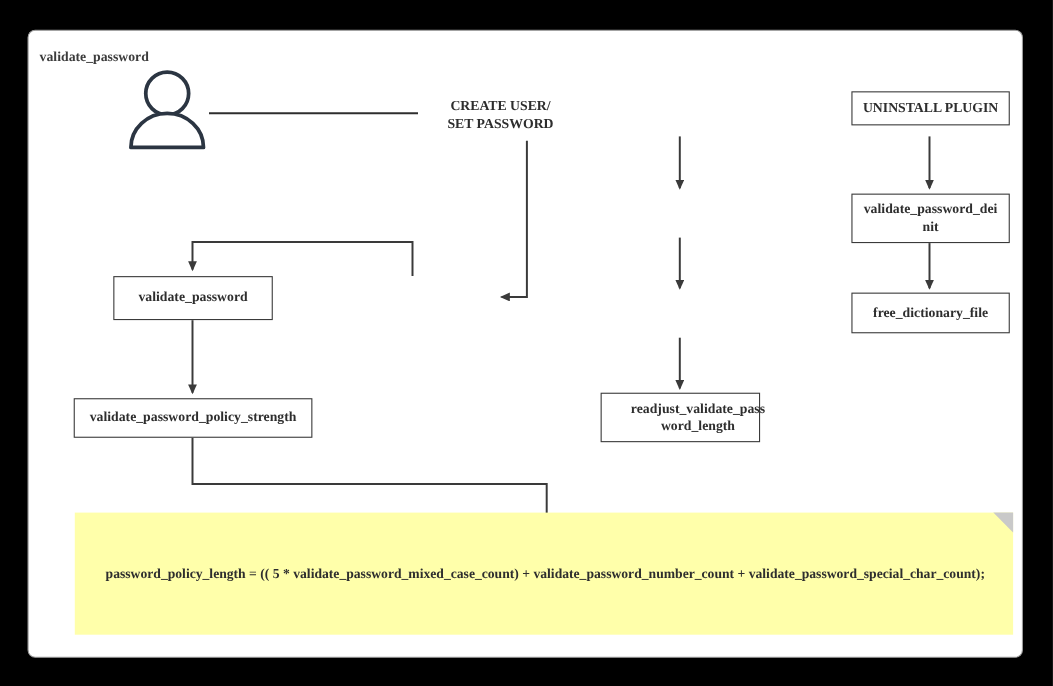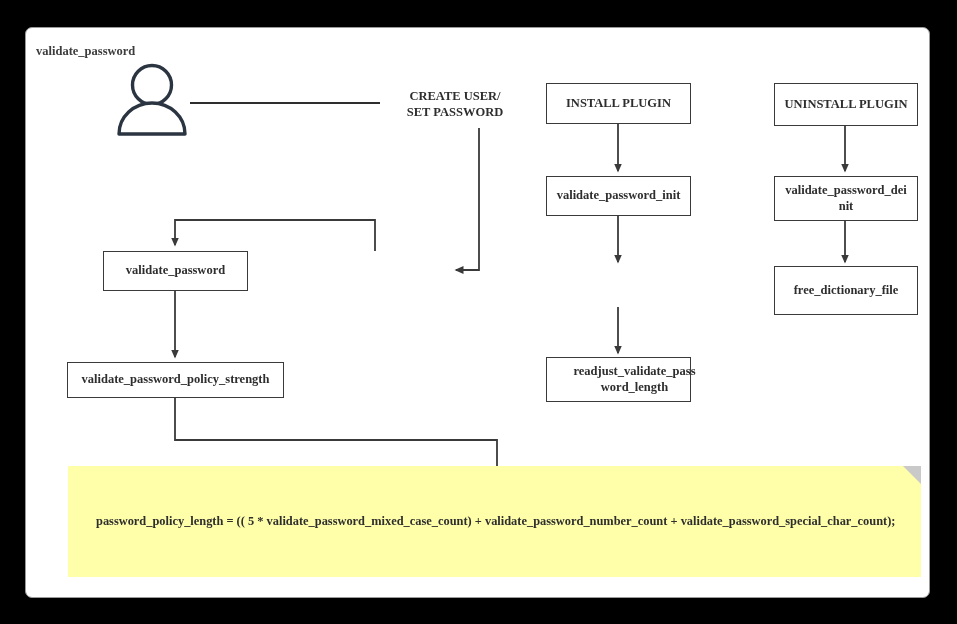--- a/index.html
+++ b/index.html
@@ -138,28 +138,26 @@
     <circle cx="40" cy="23" r="19.5" fill="#ffffff" stroke="#2b3542" stroke-width="3.4"></circle>
     <path d="M7,72 A33,31 0 0 1 73,72 L7,72 z" fill="#ffffff" stroke="#2b3542" stroke-width="3.4" stroke-linejoin="round"></path>
   </svg>
 
   <div class="edge-label" style="left:383px;top:88px;width:100px;">CREATE USER/
 SET PASSWORD</div>
 
   <div class="node" style="left:103px;top:251px;width:145px;height:40px;">validate_password</div>
   <div class="node" style="left:67px;top:362px;width:217px;height:36px;text-align:center;">validate_password_policy_strength</div>
 
-  <div class="node" style="left:546px;top:83px;width:145px;height:41px;">INSTALL PLUGIN</div>
-  <div class="node" style="left:546px;top:176px;width:145px;height:40px;">validate_password_init</div>
   <div class="node" style="left:546px;top:357px;width:145px;height:45px;white-space:pre-line;padding-left:36px;">readjust_validate_pass
 word_length</div>
 
-  <div class="node" style="left:774px;top:83px;width:144px;height:43px;">UNINSTALL PLUGIN</div>
+  <div class="node" style="left:774px;top:83px;width:144px;height:31px;">UNINSTALL PLUGIN</div>
   <div class="node" style="left:774px;top:176px;width:144px;height:45px;white-space:pre-line;">validate_password_dei
 nit</div>
-  <div class="node" style="left:774px;top:266px;width:144px;height:49px;">free_dictionary_file</div>
+  <div class="node" style="left:774px;top:266px;width:144px;height:37px;">free_dictionary_file</div>
 
   <div id="note">
     <div id="note-fold"></div>
     <div id="note-text">password_policy_length = (( 5 * validate_password_mixed_case_count) + validate_password_number_count + validate_password_special_char_count);</div>
   </div>
 
 </div>
 
 </body></html>

